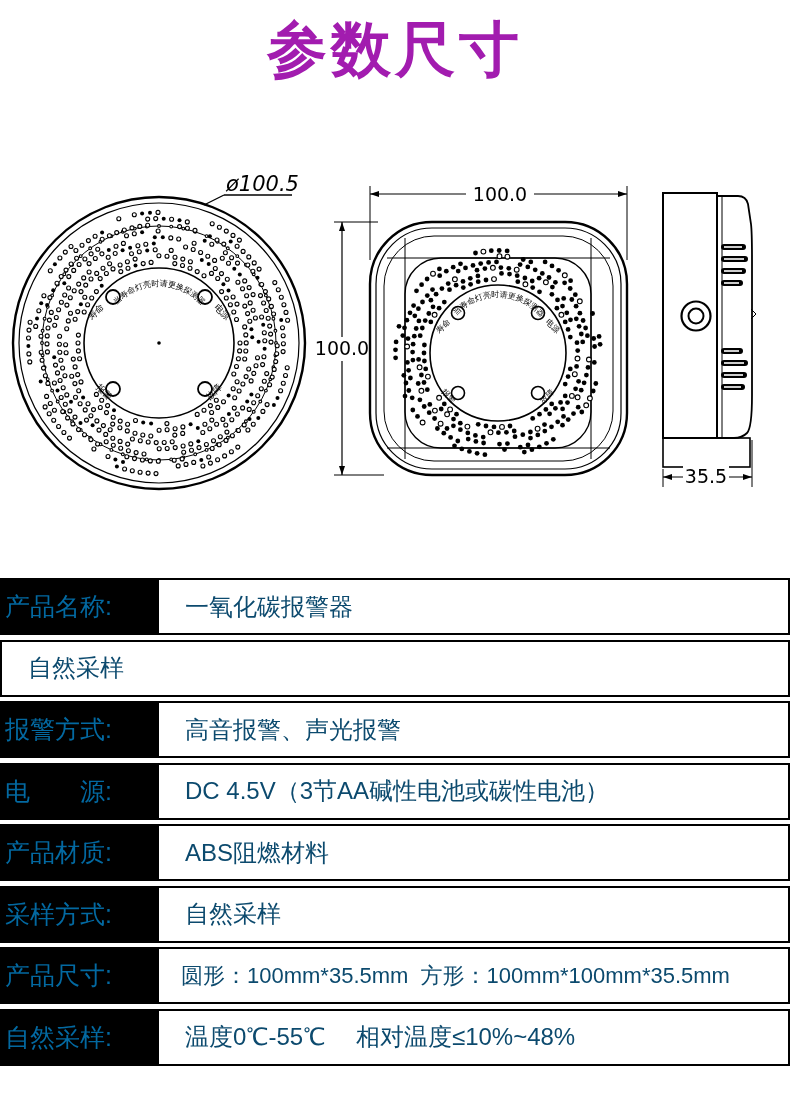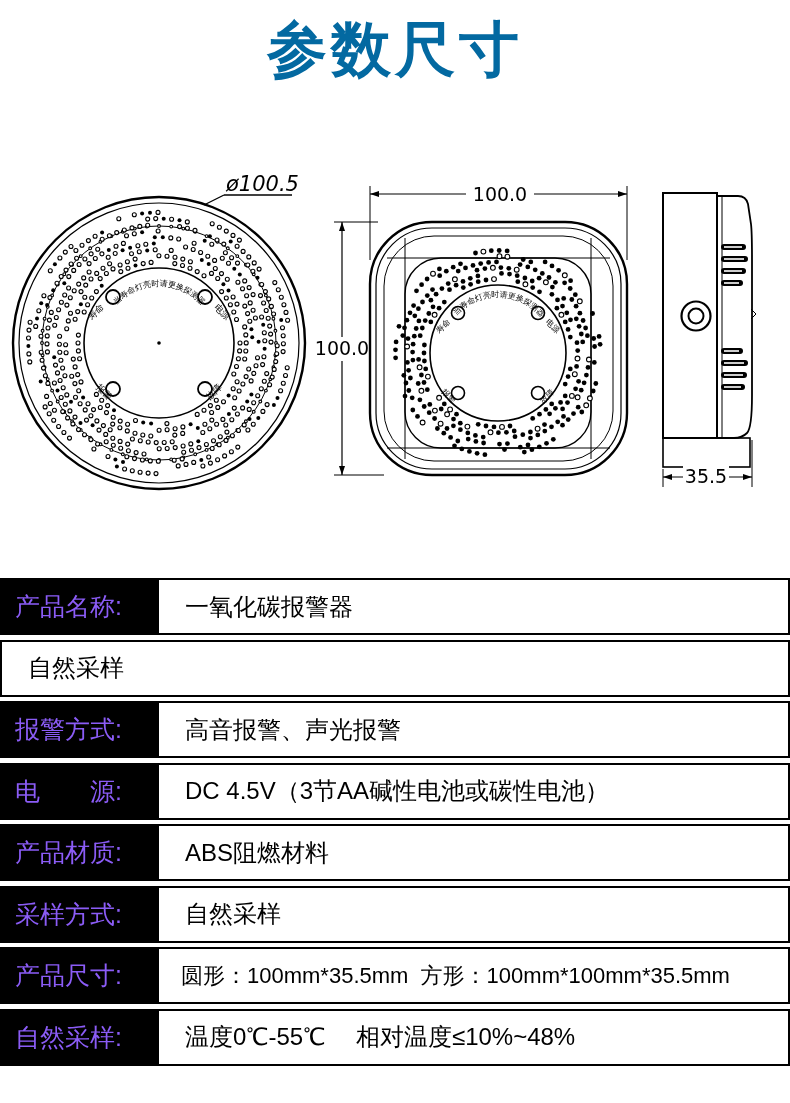--- a/index.html
+++ b/index.html
@@ -1,33 +1,33 @@
 <!DOCTYPE html>
 <html><head>
 <meta charset="utf-8">
 <style>
   html,body{margin:0;padding:0;background:#fff;}
   .page{position:relative;width:790px;height:1103px;background:#fff;overflow:hidden;
         font-family:"Liberation Sans",sans-serif;color:#000;}
   .title{position:absolute;top:10px;left:0;width:790px;margin:0;text-align:center;
-         font-size:60px;font-weight:900;letter-spacing:4px;color:#0369a1;}
+         font-size:60px;font-weight:900;letter-spacing:4px;color:#a21caf;}
   .drawings{position:absolute;top:140px;left:0;width:790px;height:390px;}
   .drawings text{fill:#000;}
   .dimtxt{font-family:"DejaVu Sans",sans-serif;font-size:19px;}
   .diatxt{font-family:"DejaVu Sans",sans-serif;font-size:21px;font-style:italic;}
   .facetxt{font-size:8px;}
   .ledtxt{font-size:9px;}
   .ledtxt2{font-size:8px;}
   .ln{stroke:#000;fill:none;}
   .spec-table{position:absolute;left:0;top:578px;width:790px;}
   .spec-row{display:flex;height:57px;margin-bottom:4.5px;}
-  .spec-label{width:157px;flex:0 0 157px;background:#000;color:#8b5cf6;font-size:25px;
-              display:flex;align-items:center;padding-left:15px;box-sizing:border-box;
+  .spec-label{width:157px;flex:0 0 157px;background:#000;color:#0369a1;font-size:25px;
+              display:flex;align-items:center;padding-left:5px;box-sizing:border-box;
               white-space:pre;font-weight:500;}
-  .spec-value{flex:1;border:2.5px solid #000;background:#fff;color:#000000;font-size:24px;
+  .spec-value{flex:1;border:2.5px solid #000;background:#fff;color:#0c4a6e;font-size:24px;
               display:flex;align-items:center;padding-left:26px;box-sizing:border-box;
               white-space:pre;}
   .spec-row.small .spec-value{font-size:22px;padding-left:22px;}
 </style>
 </head>
 <body>
 
 <div class="page">
 
   <h1 class="title">参数尺寸</h1>

